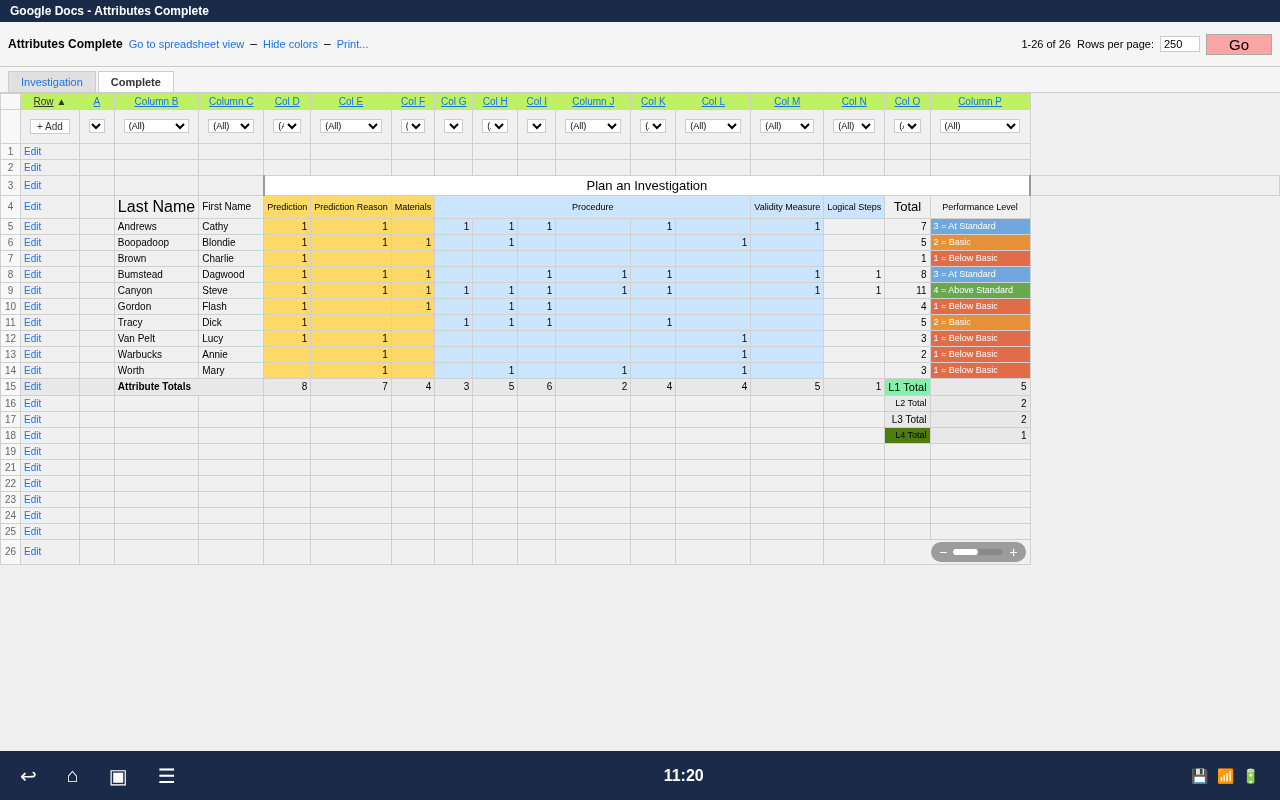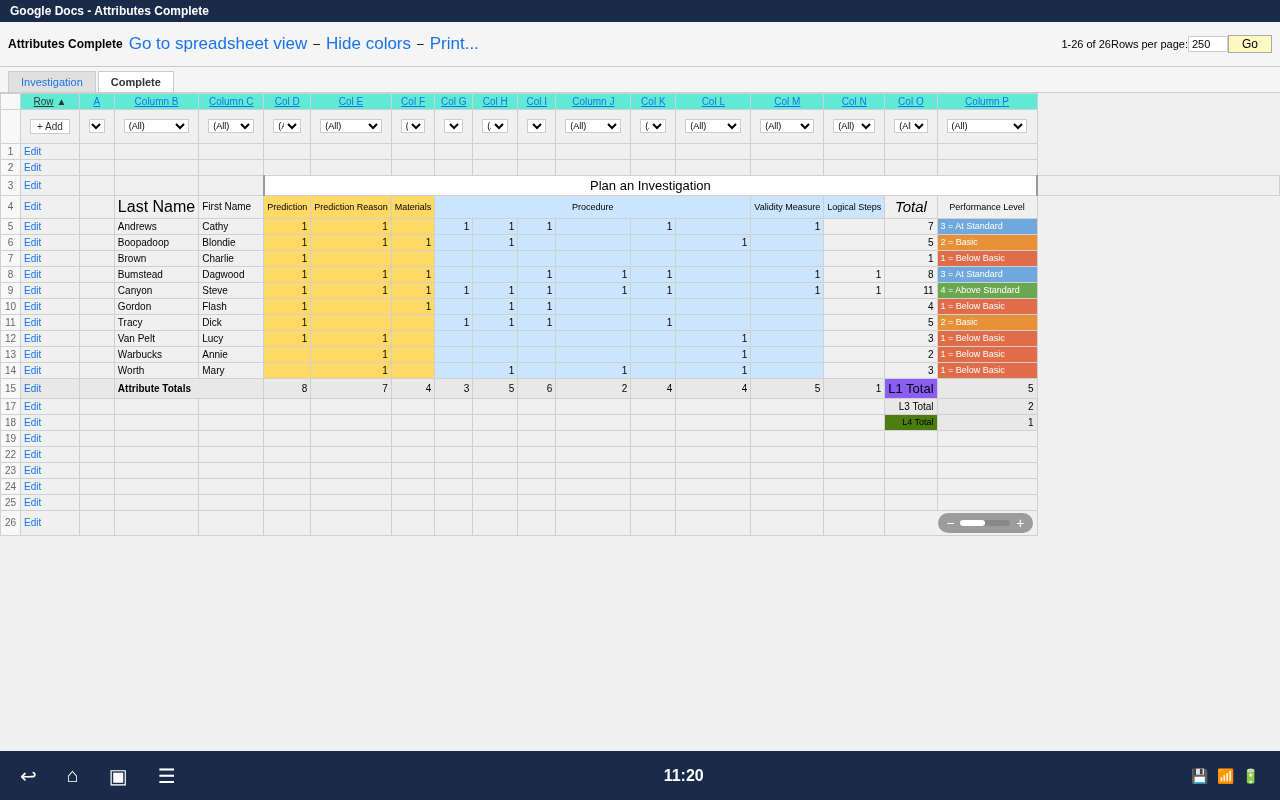--- a/index.html
+++ b/index.html
@@ -22,22 +22,22 @@
       background: #f5f5f5;
       border-bottom: 1px solid #ccc;
       padding: 4px 8px;
       display: flex;
       align-items: center;
       justify-content: space-between;
       height: 46px;
     }
     #app-header-left { display: flex; align-items: center; gap: 6px; font-size: 12px; }
     #app-header-left .app-title { font-weight: bold; font-size: 12px; }
-    #app-header-left a { color: #1a73e8; text-decoration: none; font-size: 17px; text-align: right; }
-    #app-header-right { display: flex; align-items: center; font-size: 11px; justify-content: space-between; }
+    #app-header-left a { color: #1a73e8; text-decoration: none; font-size: 11px; text-align: right; }
+    #app-header-right { display: flex; align-items: center; gap: 6px; font-size: 11px; justify-content: space-between; }
 
     
     #tabs-bar {
       background: #f5f5f5;
       border-bottom: 1px solid #ccc;
       padding: 0 8px;
       display: flex;
       align-items: flex-end;
       height: 26px;
     }
@@ -62,21 +62,21 @@
       border-collapse: collapse;
       font-size: 10px;
       width: 100%;
     }
     th, td {
       border: 1px solid #d0d0d0;
       padding: 2px 3px;
       white-space: nowrap;
       vertical-align: middle;
     }
-    th { background: #5eead4; font-weight: normal; }
+    th { background: #bef264; font-weight: normal; }
 
     
     .col-header { color: #1a73e8; text-decoration: underline; cursor: pointer; font-weight: normal; font-size: 10px; }
     .sort-indicator { color: #333; }
 
     
     .row-num { color: #666; text-align: center; width: 18px; min-width: 18px; background: #f8f8f8; }
 
     
     .edit-link { color: #1a73e8; text-decoration: none; cursor: pointer; }
@@ -130,21 +130,21 @@
     <a href="#">Go to spreadsheet view</a>
     <span>–</span>
     <a href="#">Hide colors</a>
     <span>–</span>
     <a href="#">Print...</a>
   </div>
   <div id="app-header-right">
     <span>1-26 of 26</span>
     <span>Rows per page:</span>
     <input type="text" value="250" style="width: 40px; border: 1px solid rgb(204, 204, 204); font-size: 11px; padding: 1px 3px;">
-    <button style="background:#fef9c3; border:1px solid #aaa; padding:1px 13px; font-size:12px; cursor:pointer;">Go</button>
+    <button style="background:#fca5a5; border:1px solid #aaa; padding:1px 22px; font-size:15px; cursor:pointer;">Go</button>
   </div>
 </div>
 
 <div id="tabs-bar">
   <div class="tab">
     <span>Investigation</span>
   </div>
   <div class="tab active">
     <span>Complete</span>
   </div>
@@ -343,21 +343,21 @@
         <td><a class="edit-link">Edit</a></td>
         <td></td>
         <td style="font-size:16px;">Last Name</td>
         <td style="font-size:10px;">First Name</td>
         <td class="bg-orange" style="font-size:9px; text-align:center;">Prediction</td>
         <td class="bg-orange" style="font-size:9px; text-align:center;">Prediction Reason</td>
         <td class="bg-orange" style="font-size:9px; text-align:center;">Materials</td>
         <td colspan="6" class="bg-blue" style="font-size:9px; text-align:center;">Procedure</td>
         <td class="bg-blue" style="font-size:9px; text-align:center;">Validity Measure</td>
         <td class="bg-blue" style="font-size:9px; text-align:center;">Logical Steps</td>
-        <td style="font-size:15px; text-align:center;font-style:italic;">Total</td>
+        <td style="font-size:13px; text-align:center;">Total</td>
         <td style="font-size:9px; text-align:center;">Performance Level</td>
       </tr>
 
       <tr>
         <td class="row-num">5</td>
         <td><a class="edit-link">Edit</a></td>
         <td></td>
         <td>Andrews</td>
         <td>Cathy</td>
         <td class="bg-orange num-cell">1</td>
@@ -573,24 +573,44 @@
         <td class="num-cell bg-gray">7</td>
         <td class="num-cell bg-gray">4</td>
         <td class="num-cell bg-gray">3</td>
         <td class="num-cell bg-gray">5</td>
         <td class="num-cell bg-gray">6</td>
         <td class="num-cell bg-gray">2</td>
         <td class="num-cell bg-gray">4</td>
         <td class="num-cell bg-gray">4</td>
         <td class="num-cell bg-gray">5</td>
         <td class="num-cell bg-gray">1</td>
-        <td style="background:#8b5cf6; text-align:right; font-size:13px;">L1 Total</td>
+        <td style="background:#86efac; text-align:right; font-size:11px;">L1 Total</td>
         <td style="background:#e8e8e8; text-align:right;">5</td>
       </tr>
 
+      <tr>
+        <td class="row-num">16</td>
+        <td><a class="edit-link">Edit</a></td>
+        <td></td>
+          <td></td>
+          <td></td>
+          <td></td>
+          <td></td>
+          <td></td>
+          <td></td>
+          <td></td>
+          <td></td>
+          <td></td>
+          <td></td>
+          <td></td>
+          <td></td>
+          <td></td>
+        <td style="text-align:right; font-size:9px; background:#e8e8e8;">L2 Total</td>
+        <td style="text-align:right; background:#e8e8e8;">2</td>
+      </tr>
 
       <tr>
         <td class="row-num">17</td>
         <td><a class="edit-link">Edit</a></td>
         <td></td>
           <td></td>
           <td></td>
           <td></td>
           <td></td>
           <td></td>
@@ -622,20 +642,40 @@
           <td></td>
           <td></td>
           <td></td>
           <td></td>
         <td style="text-align:right; font-size:9px; background:#4d7c0f;">L4 Total</td>
         <td style="text-align:right; background:#e8e8e8;">1</td>
       </tr>
 
       <tr>
           <td class="row-num">19</td>
+          <td><a class="edit-link">Edit</a></td>
+          <td></td>
+          <td></td>
+          <td></td>
+          <td></td>
+          <td></td>
+          <td></td>
+          <td></td>
+          <td></td>
+          <td></td>
+          <td></td>
+          <td></td>
+          <td></td>
+          <td></td>
+          <td></td>
+          <td></td>
+          <td></td>
+        </tr>
+      <tr>
+          <td class="row-num">21</td>
           <td><a class="edit-link">Edit</a></td>
           <td></td>
           <td></td>
           <td></td>
           <td></td>
           <td></td>
           <td></td>
           <td></td>
           <td></td>
           <td></td>

